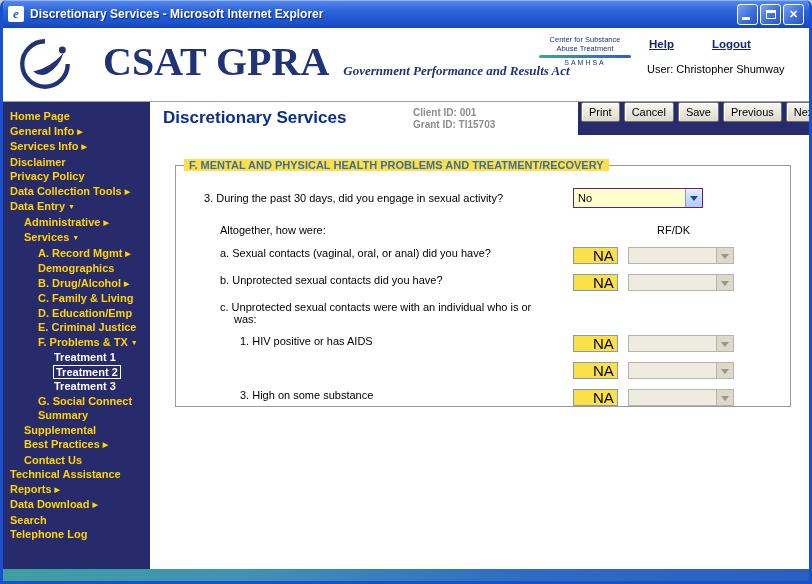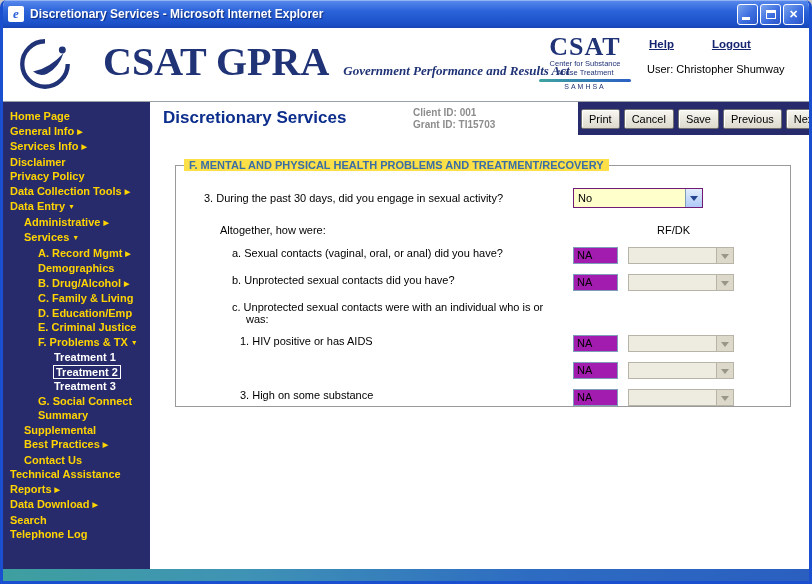--- a/index.html
+++ b/index.html
@@ -81,21 +81,21 @@
   .sb-arrow { font-size: 7px; margin-left: 3px; vertical-align: 1px; }
 
   .main { flex: 1; min-width: 0; background: #fff; position: relative; }
 
   .content-header { height: 33px; position: relative; }
   .page-title { position: absolute; left: 13px; top: 6px; font-size: 17px; font-weight: bold; color: var(--title_navy, #0b2d8c); }
   .ids { position: absolute; left: 263px; top: 5px; font-size: 10px; font-weight: bold; color: #8c8c8c; line-height: 12px; white-space: nowrap; }
   .toolbar {
     position: absolute; left: 428px; right: 0; top: 0; height: 33px;
     background: var(--sidebar_bg, #272a6b);
-    display: flex; align-items: center; gap: 4px; padding: 0 14px 0 3px;
+    display: flex; align-items: flex-start; gap: 4px; padding: 0 14px 0 3px;
   }
   .xp-btn {
     font-family: "Liberation Sans", sans-serif; font-size: 11px; color: #000;
     background: linear-gradient(180deg, #f8f7f2, #dcd9cc);
     border: 1px solid #707070; border-radius: 2px;
     padding: 3px 7px; cursor: pointer; box-shadow: inset 1px 1px 0 #fff;
     white-space: nowrap;
   }
 
   
@@ -122,27 +122,27 @@
 
   .subhead-row { position: relative; margin-top: 16px; height: 13px; font-size: 11px; color: #000; }
   .subhead-label { position: absolute; left: 44px; white-space: nowrap; }
   .col-hdr { position: absolute; white-space: nowrap; }
   .col-contacts { left: 399px; margin-top: 28px; }
   .col-rfdk { left: 481px; }
 
   .rows { margin-top: 3px; }
   .form-row { position: relative; margin-top: 10px; min-height: 17px; }
   .row-label { font-size: 11px; color: #000; padding-left: 14px; text-indent: -14px; }
-  .form-row.ind1 .row-label { margin-left: 56px; max-width: 315px; }
+  .form-row.ind1 .row-label { margin-left: 44px; max-width: 315px; }
   .form-row.ind2 .row-label { margin-left: 64px; max-width: 315px; }
   .form-row.text-only { margin-bottom: 4px; }
   .na-box {
     position: absolute; left: 397px; top: 0; width: 45px; height: 17px;
-    border: 1px solid #7f9db9; background: #a21caf;
-    font-size: 11px; line-height: 15px; padding-left: 3px; color: #000;
+    border: 1px solid #7f9db9; background: #fde047;
+    font-size: 15px; line-height: 15px; padding-left: 19px; color: #000;
   }
   .row-select { position: absolute; left: 452px; top: 0; width: 106px; height: 17px; }
 
   
   .footer-bar {
     flex: 0 0 12px; height: 12px;
     background: linear-gradient(90deg, #3e9f9f 0%, #3f93b5 30%, #2e6cc2 65%, #2a5fc0 100%);
   }
 </style>
 </head>
@@ -170,21 +170,20 @@
         <path d="M24 3 A21 21 0 1 0 45 24" fill="none" stroke="#203376" stroke-width="4"></path>
         <path d="M13 31 q15 -3 28 -17 q-4 13 -15 19 q-7 3 -13 -2 z" fill="#203376"></path>
         <circle cx="40" cy="11" r="3.2" fill="#203376"></circle>
       </svg>
     </div>
     <div class="brand">
       <span class="brand-main">CSAT GPRA</span>
       <span class="brand-tagline">Government Performance and Results Act</span>
     </div>
     <div class="csat-logo">
-      <div class="csat-title">CSAT</div>
       <div class="csat-line">Center for Substance</div>
       <div class="csat-line">Abuse Treatment</div>
       <div class="csat-swoosh"></div>
       <div class="csat-org">SAMHSA</div>
     </div>
     <div class="header-links">
       <div class="link-row">
         <a class="hdr-link">Help</a>
         <a class="hdr-link">Logout</a>
       </div>

